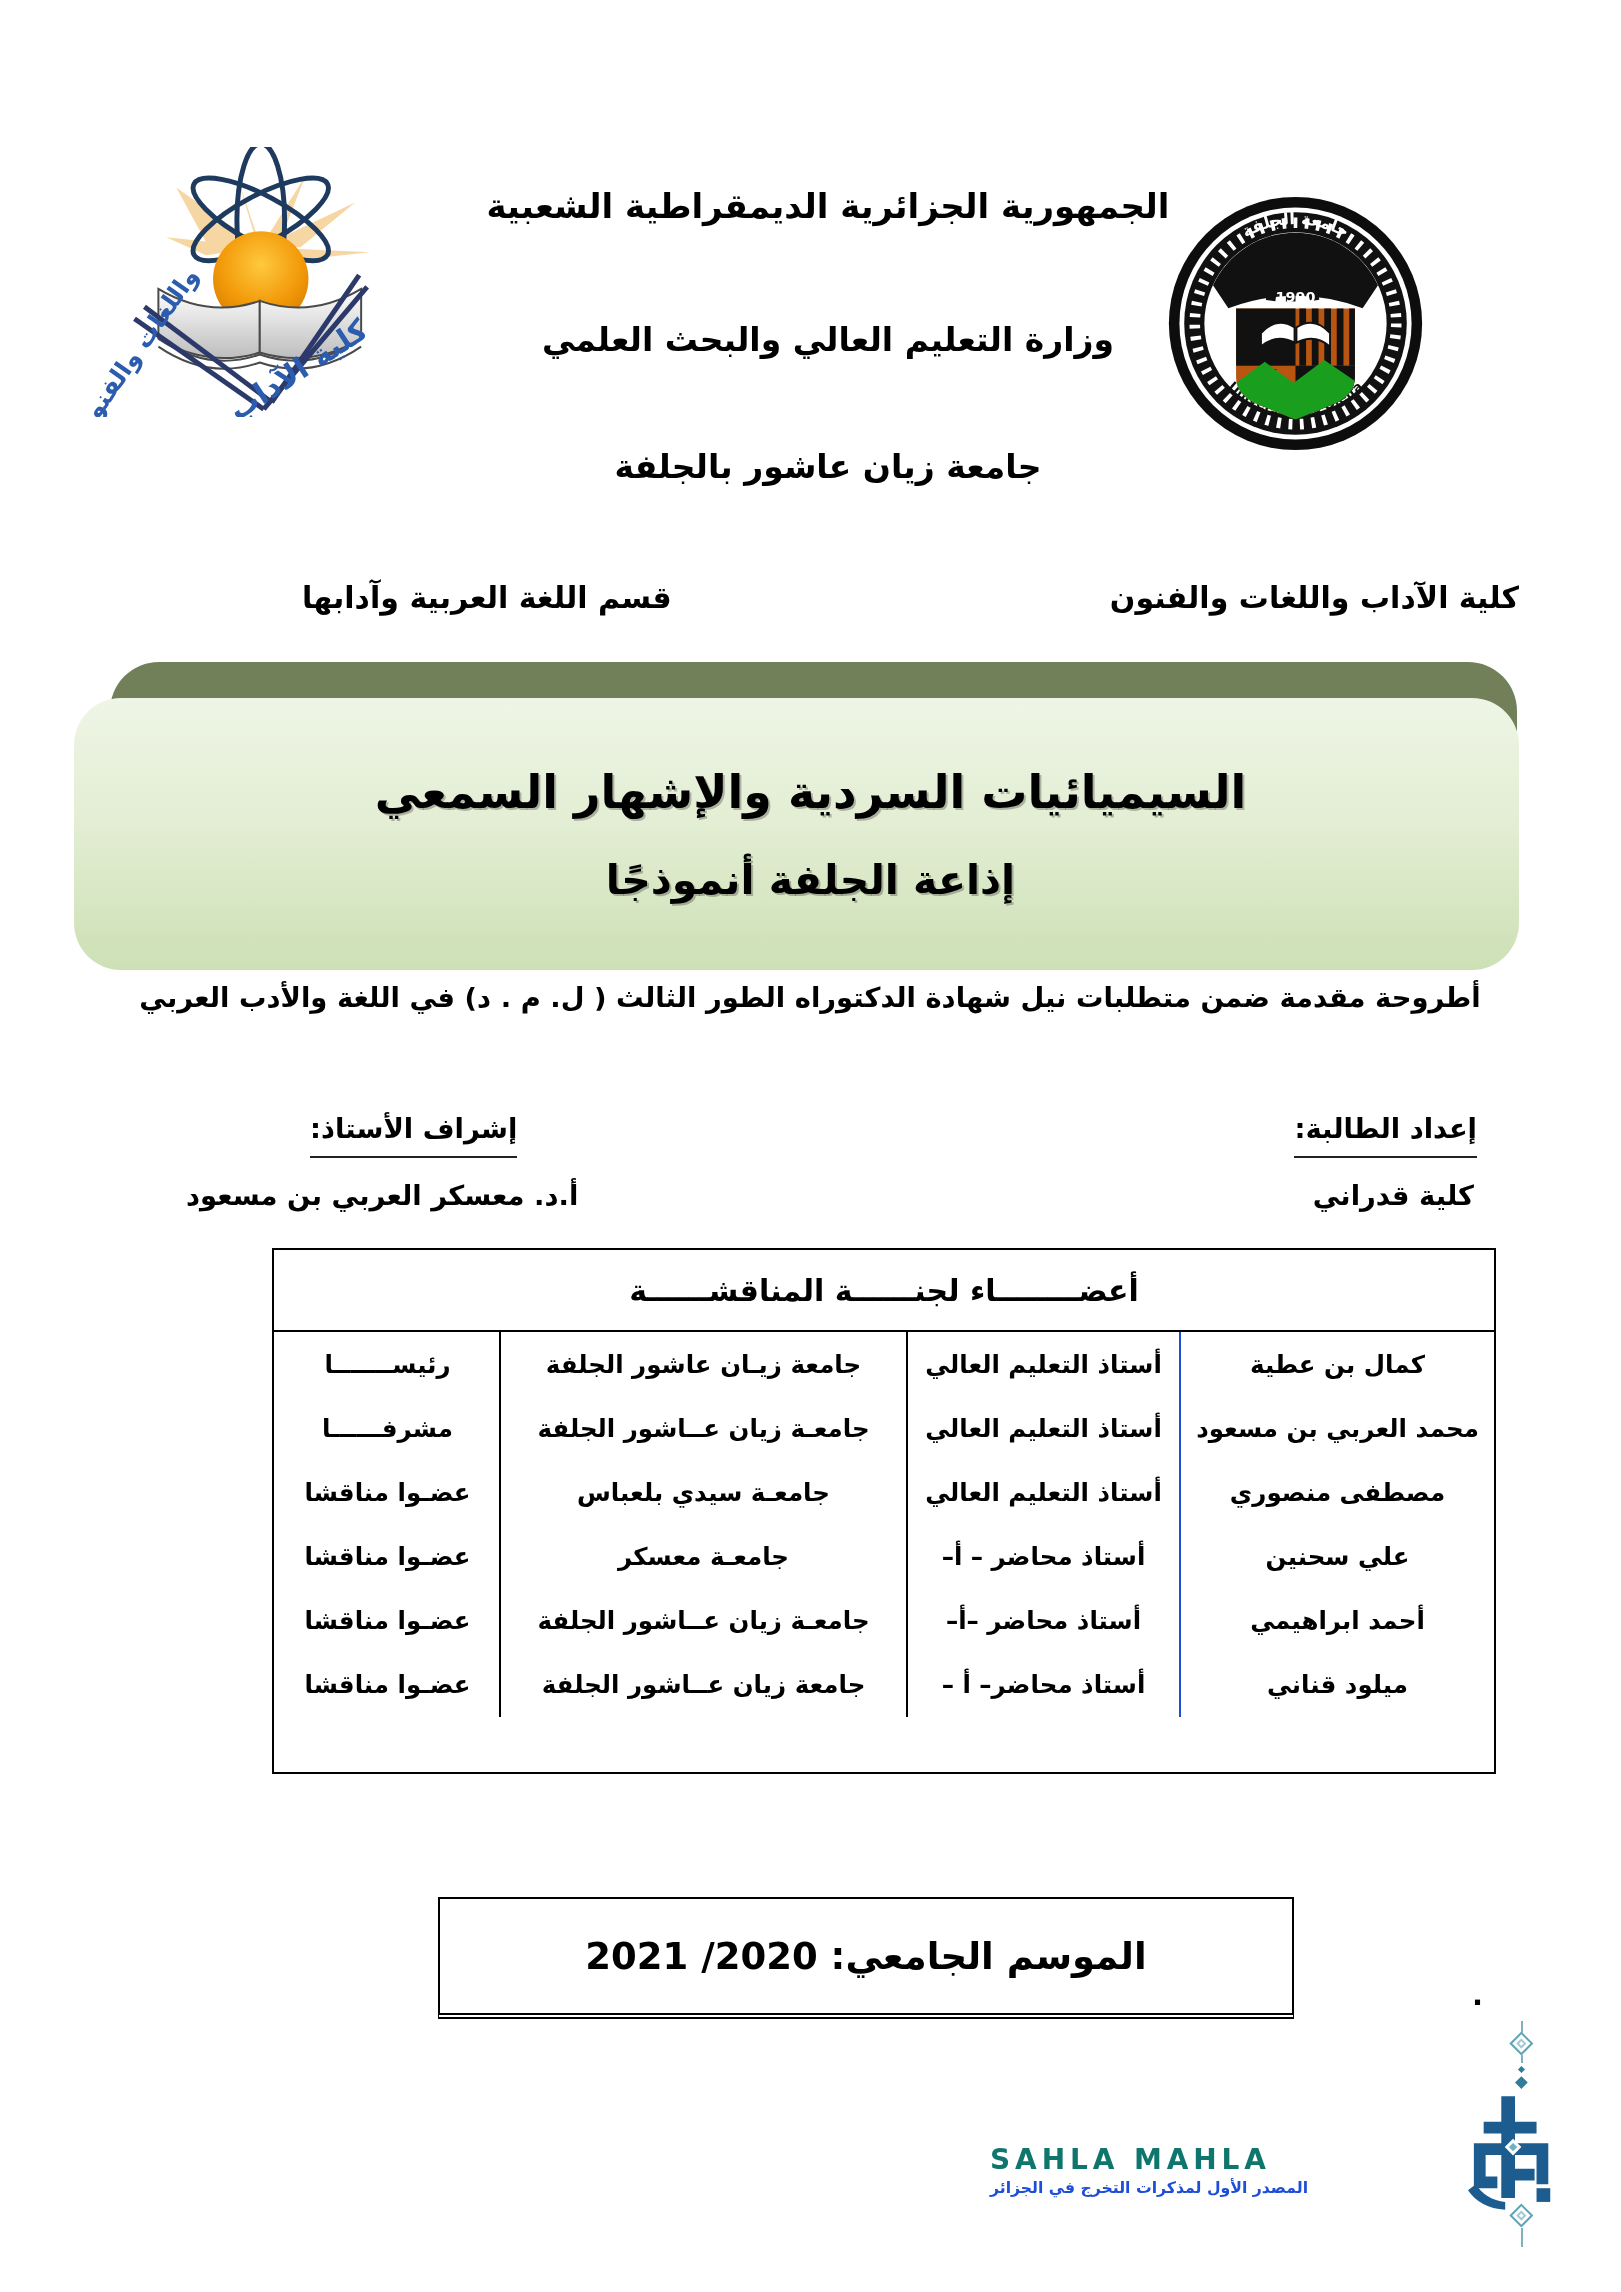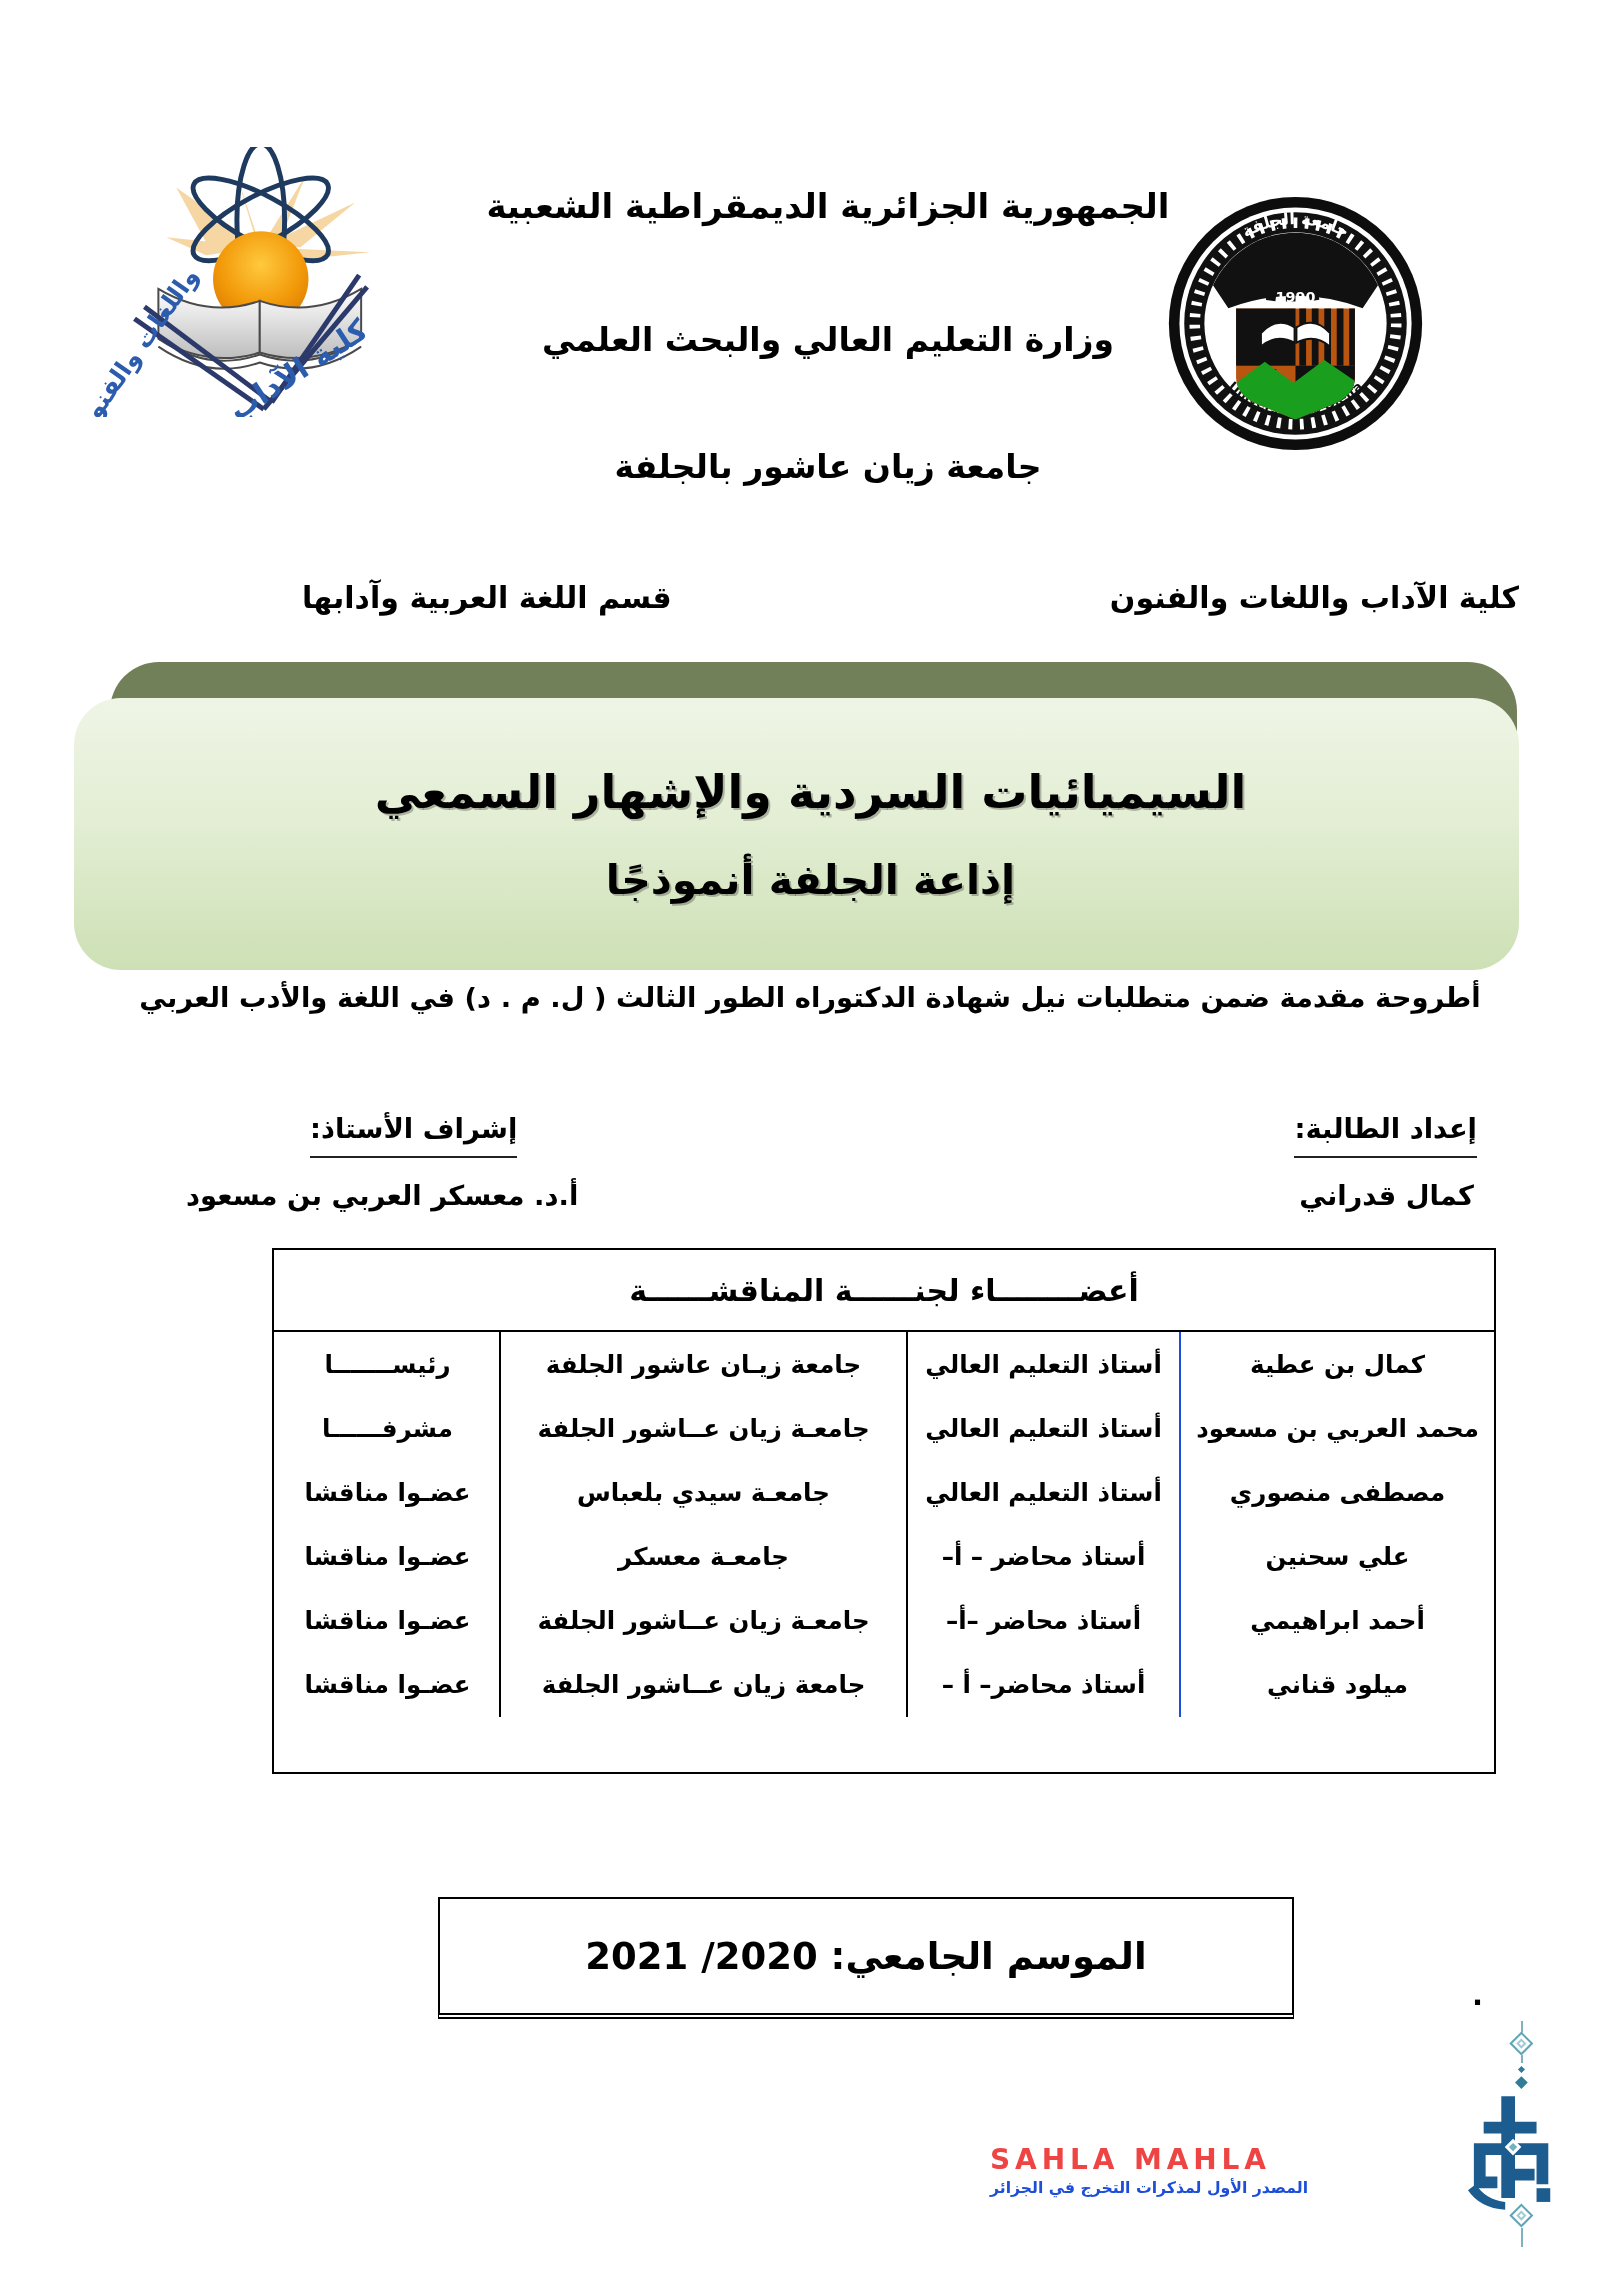--- a/index.html
+++ b/index.html
@@ -90,21 +90,21 @@
     display:flex;align-items:center;justify-content:center;
     font-size:37px;font-weight:bold;
   }
   .footer-period{left:1472px;top:1978px;font-size:29px;font-weight:bold;}
 
   
   .wm-brand{
     right:161px;top:2143px;width:470px;
     text-align:left;direction:ltr;
     font-size:28px;font-weight:bold;letter-spacing:4.9px;
-    color:#ef4444;
+    color:#0f766e;
   }
   .wm-tagline{
     right:161px;top:2178px;width:470px;
     text-align:left;
     font-size:15.7px;color:#1d4ed8;font-weight:bold;
   }
   .wm-mark{left:1468px;top:2090px;width:94px;height:122px;}
   .wm-orn{left:1506px;width:31px;display:flex;flex-direction:column;align-items:center;}
   .orn-line{width:2px;background:#7fb2bf;}
   .orn-diamond{
@@ -238,21 +238,21 @@
   <div class="abs tbox-back"></div>
   <div class="abs tbox-front">
     <div class="t1">السيميائيات السردية والإشهار السمعي</div>
     <div class="t2">إذاعة الجلفة أنموذجًا</div>
   </div>
 
   <div class="abs thesis1">أطروحة مقدمة ضمن متطلبات نيل شهادة الدكتوراه الطور الثالث ( ل. م . د) في اللغة والأدب العربي</div>
 
   <div class="abs ppl-label student-label">إعداد الطالبة:</div>
   <div class="abs ppl-label supervisor-label">إشراف الأستاذ:</div>
-  <div class="abs ppl-name student-name">كمال قدراني</div>
+  <div class="abs ppl-name student-name">كلية قدراني</div>
   <div class="abs ppl-name supervisor-name">أ.د. معسكر العربي بن مسعود</div>
 
   <div class="abs committee">
     <div class="committee-header">أعضــــــــاء لجنــــــة المناقشــــــة</div>
     <div class="committee-body">
 
       <div class="committee-row">
         <div class="cell c-name">كمال بن عطية</div>
         <div class="cell c-rank">أستاذ التعليم العالي</div>
         <div class="cell c-univ">جامعة زيـان عاشور الجلفة</div>

